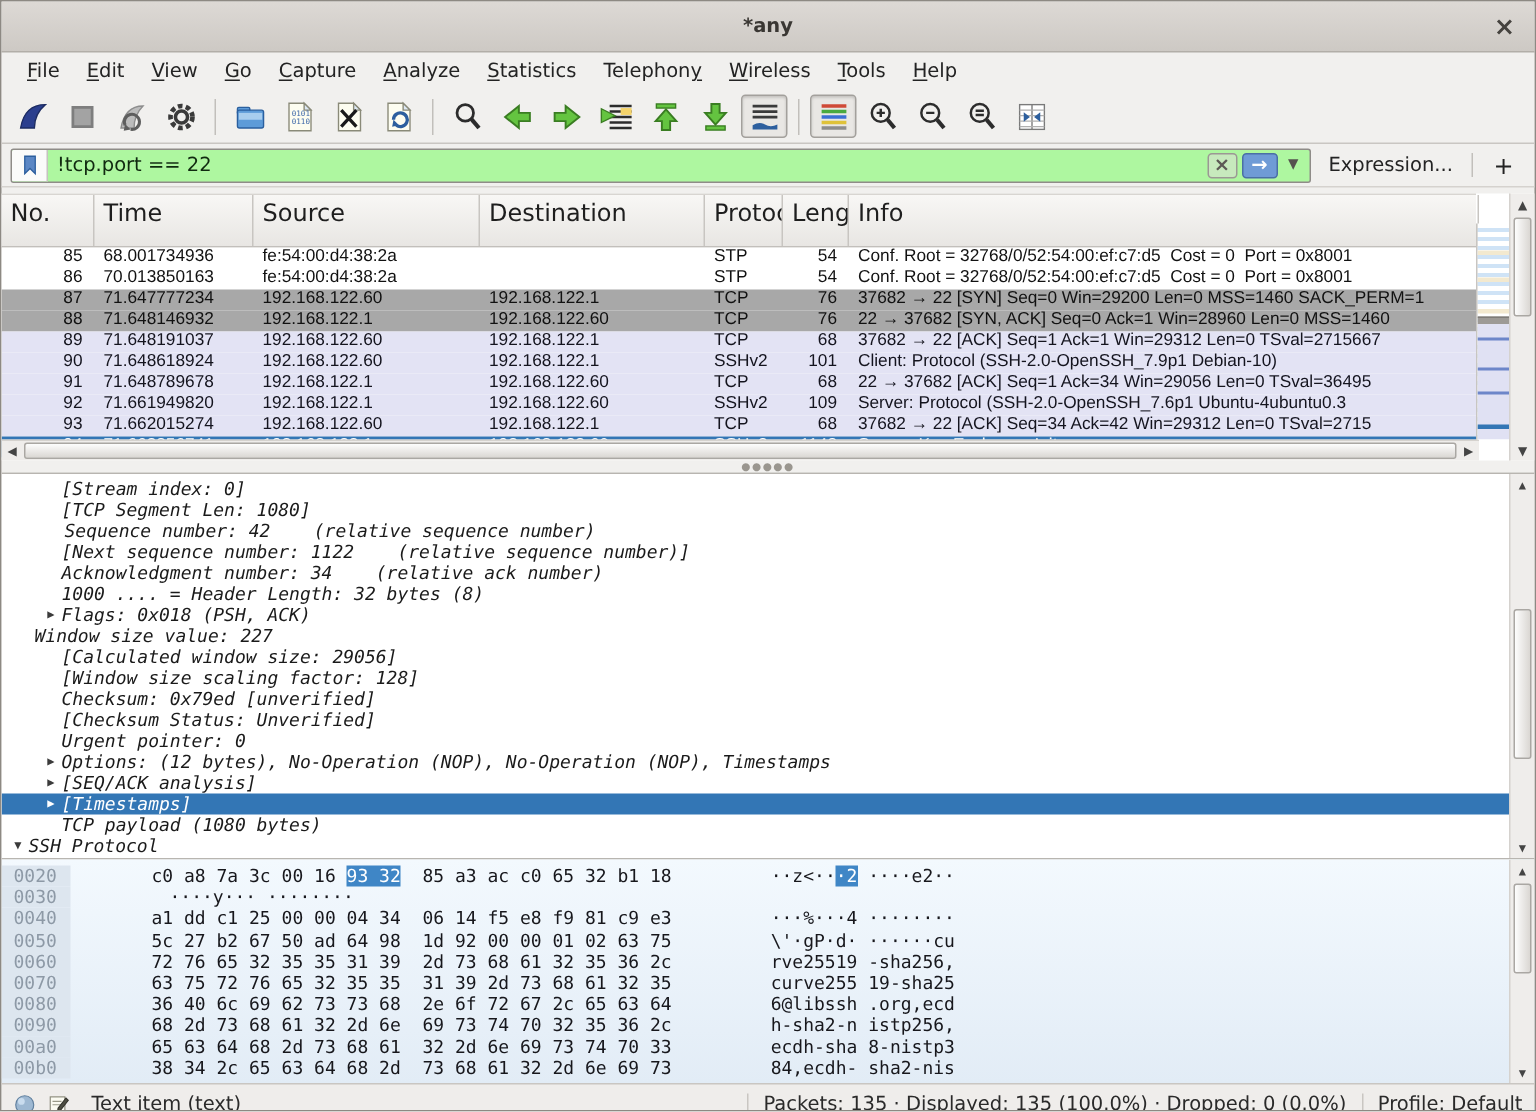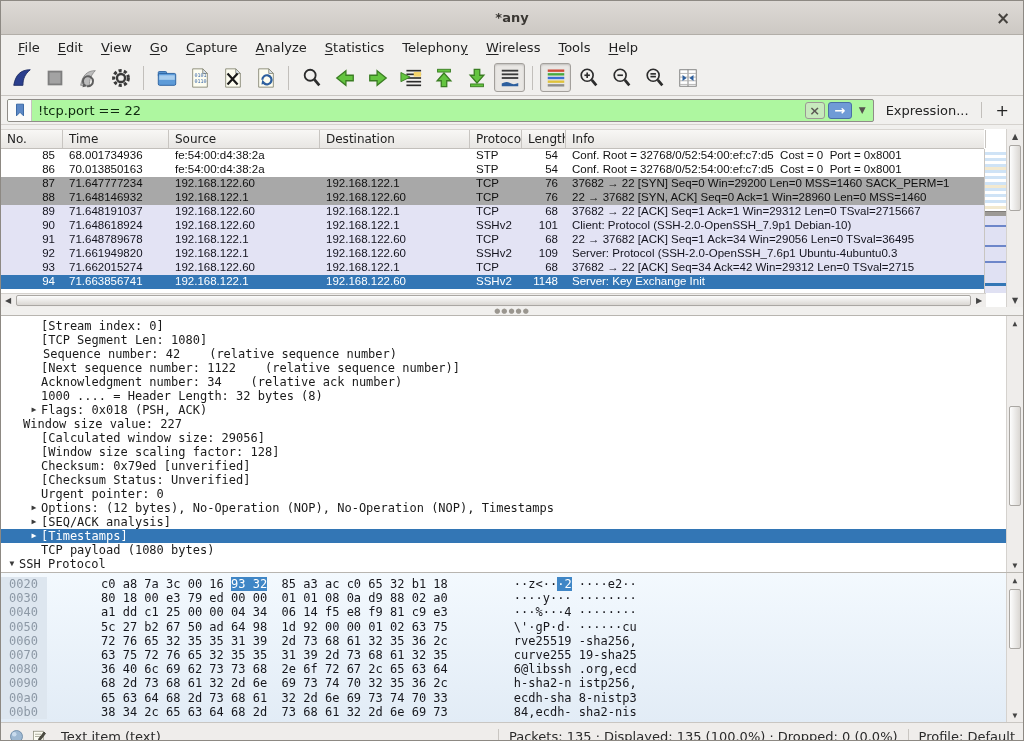--- a/index.html
+++ b/index.html
@@ -31,21 +31,21 @@
   .filter-text { flex:1; padding-left:6px; font-size:13px; color:#102a10; white-space:pre; }
   .fclear { width:20px; height:17px; border:1px solid #9b9894; border-radius:3px; background:#c7e9bd; color:#5c5955; display:flex; align-items:center; justify-content:center; font-size:13px; font-weight:bold; margin-right:3px; }
   .fapply { width:24px; height:17px; border:1px solid #4a6fa5; border-radius:3px; background:#6f9bd6; color:#fff; display:flex; align-items:center; justify-content:center; font-size:13px; font-weight:bold; }
   .fcaret { width:15px; height:17px; display:flex; align-items:center; justify-content:center; color:#55524e; font-size:9px; margin:0 3px; }
   .fexpr { color:#232323; font-size:13px; padding:0 4px; }
   .fbar-sep { width:1px; height:16px; background:#c2bfbb; }
   .fplus { color:#232323; font-size:16px; padding:0 8px 0 6px; }
 
   
   .packetpane { flex:0 0 178px; height:178px; position:relative; background:#fff; margin-top:4px; }
-  .pheader { height:20px; margin-right:39px; display:flex; background:linear-gradient(#f8f7f5,#e8e6e3); border-bottom:1px solid #c2bfbb; border-top:1px solid #d8d5d1; font-size:12px; color:#1e1e1e; }
+  .pheader { height:36px; margin-right:39px; display:flex; background:linear-gradient(#f8f7f5,#e8e6e3); border-bottom:1px solid #c2bfbb; border-top:1px solid #d8d5d1; font-size:16px; color:#1e1e1e; }
   .hcell { border-right:1px solid #c8c5c1; padding:2px 0 0 6px; white-space:nowrap; overflow:hidden; flex:0 0 auto; }
   .prows { margin-right:39px; height:140px; overflow:hidden; font-family:Liberation Sans, sans-serif; font-size:11.5px; }
   .prow { height:14px; display:flex; white-space:pre; }
   .pcell { overflow:hidden; padding-left:6px; flex:0 0 auto; }
   .pcell.r { text-align:right; padding-right:8px; padding-left:0; }
   .prow.white { background:#ffffff; color:#111; }
   .prow.gray  { background:#a8a8a8; color:#111; }
   .prow.lav   { background:#e3e3f4; color:#14141e; }
   .prow.sel   { background:#3376b5; color:#ffffff; }
 
@@ -60,21 +60,21 @@
   .mm-sel { position:absolute; left:0; width:100%; height:3px; background:#3376b5; }
   .pvscroll { position:absolute; right:0; top:0; width:17px; height:178px; background:#efedeb; border-left:1px solid #d5d2ce; }
   .varrow { height:14px; display:flex; align-items:center; justify-content:center; font-size:8px; color:#444; }
   .vthumb { position:absolute; left:2px; right:2px; background:linear-gradient(90deg,#fdfdfd,#dad7d3); border:1px solid #aaa7a3; border-radius:2px; }
 
   .splitter { flex:0 0 5px; background:#f1f0ee; display:flex; align-items:center; justify-content:center; color:#9a968f; font-size:7px; letter-spacing:1px; }
 
   
   .detailspane { flex:0 0 258px; background:#ffffff; border-top:1px solid #b8b5b0; border-bottom:1px solid #b8b5b0; position:relative; overflow:hidden; font-family:"DejaVu Sans Mono", monospace; font-size:12px; }
   .dcontent { padding-top:3px; margin-right:17px; overflow:hidden; height:100%; }
-  .dline { height:14px; line-height:14px; white-space:pre; display:flex; align-items:center; }
+  .dline { height:14px; line-height:14px; white-space:pre; display:flex; align-items:center;font-style:italic; }
   .dline.sel { background:#3376b5; color:#fff; }
   .dexp { display:inline-block; width:14px; text-align:center; font-size:8px; color:#3b3b3b; flex:0 0 14px; }
   .dline.sel .dexp { color:#fff; }
   .dvscroll { position:absolute; right:0; top:0; width:17px; height:100%; background:#efedeb; border-left:1px solid #d5d2ce; }
 
   
   .hexpane { flex:0 0 149px; background:linear-gradient(#f3f9fe,#e2ecf6); position:relative; overflow:hidden; font-family:"DejaVu Sans Mono", monospace; font-size:12px; }
   .hexcontent { padding:4px 0 0 0; margin-right:17px; }
   .hexrow { height:14.2px; line-height:14px; white-space:pre; display:flex;gap:44px; }
   .hoff { color:#8d99a6; background:#dde6ef; padding:0 6px 0 8px; flex:0 0 46px; }
@@ -361,21 +361,21 @@
     <div class="dvscroll">
       <div class="varrow">▲</div>
       <div class="vthumb" style="top:90px;height:100px"></div>
       <div class="varrow" style="position:absolute;bottom:0;width:100%">▼</div>
     </div>
   </div>
 
   <div class="hexpane">
     <div class="hexcontent" id="hexcontent">
         <div class="hexrow"><span class="hoff">0020</span><span class="hbytes">c0 a8 7a 3c 00 16 <span class="hl">93 32</span>  85 a3 ac c0 65 32 b1 18</span><span class="hascii">··z&lt;··<span class="hl">·2</span> ····e2··</span></div>
-        <div class="hexrow"><span class="hoff">0030</span><span class="hbytes">80 18 00 e3 79 ed 00 00  01 01 08 0a d9 88 02 a0</span><span class="hascii">····y··· ········</span></div>
+        <div class="hexrow"><span class="hoff">0030</span><span class="hascii">····y··· ········</span></div>
         <div class="hexrow"><span class="hoff">0040</span><span class="hbytes">a1 dd c1 25 00 00 04 34  06 14 f5 e8 f9 81 c9 e3</span><span class="hascii">···%···4 ········</span></div>
         <div class="hexrow"><span class="hoff">0050</span><span class="hbytes">5c 27 b2 67 50 ad 64 98  1d 92 00 00 01 02 63 75</span><span class="hascii">\'·gP·d· ······cu</span></div>
         <div class="hexrow"><span class="hoff">0060</span><span class="hbytes">72 76 65 32 35 35 31 39  2d 73 68 61 32 35 36 2c</span><span class="hascii">rve25519 -sha256,</span></div>
         <div class="hexrow"><span class="hoff">0070</span><span class="hbytes">63 75 72 76 65 32 35 35  31 39 2d 73 68 61 32 35</span><span class="hascii">curve255 19-sha25</span></div>
         <div class="hexrow"><span class="hoff">0080</span><span class="hbytes">36 40 6c 69 62 73 73 68  2e 6f 72 67 2c 65 63 64</span><span class="hascii">6@libssh .org,ecd</span></div>
         <div class="hexrow"><span class="hoff">0090</span><span class="hbytes">68 2d 73 68 61 32 2d 6e  69 73 74 70 32 35 36 2c</span><span class="hascii">h-sha2-n istp256,</span></div>
         <div class="hexrow"><span class="hoff">00a0</span><span class="hbytes">65 63 64 68 2d 73 68 61  32 2d 6e 69 73 74 70 33</span><span class="hascii">ecdh-sha 8-nistp3</span></div>
         <div class="hexrow"><span class="hoff">00b0</span><span class="hbytes">38 34 2c 65 63 64 68 2d  73 68 61 32 2d 6e 69 73</span><span class="hascii">84,ecdh- sha2-nis</span></div>
       </div>
     <div class="hvscroll">

